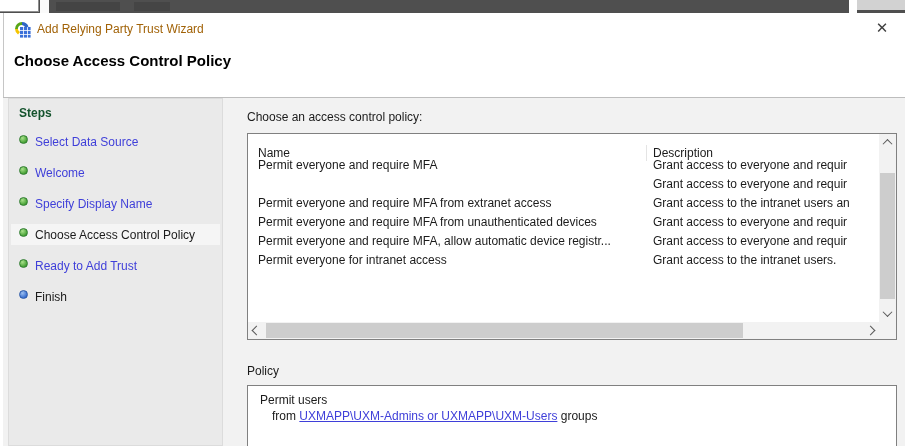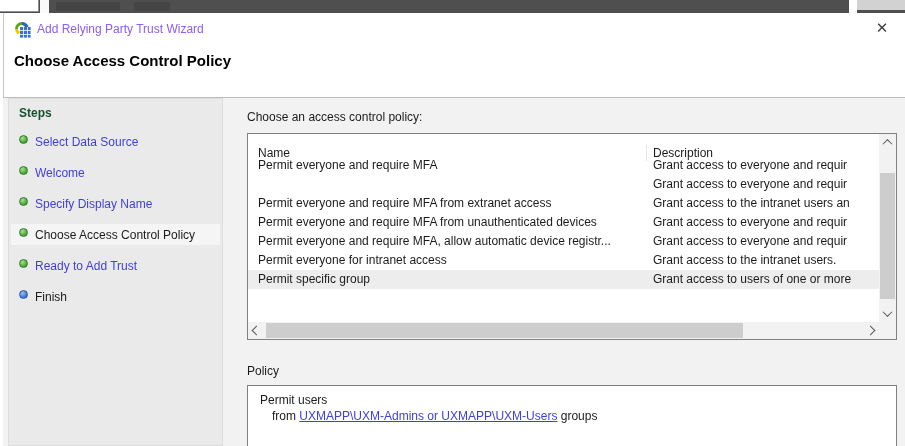--- a/index.html
+++ b/index.html
@@ -14,21 +14,21 @@
   .bg-block1{position:absolute;left:56px;top:2px;width:64px;height:9px;background:#444444;}
   .bg-block2{position:absolute;left:134px;top:2px;width:36px;height:9px;background:#454545;}
   .bg-box{position:absolute;left:0;top:0;width:38px;height:11px;background:#ffffff;border-right:1px solid #8f8f8f;border-bottom:1px solid #8f8f8f;}
   .bg-gap{position:absolute;left:40px;top:0;width:9px;height:14px;background:#fafafa;}
   .bg-right-gap{position:absolute;left:849px;top:0;width:8px;height:13px;background:#ffffff;}
   .bg-right-block{position:absolute;left:857px;top:0;width:48px;height:10px;background:#d2d2d2;}
 
   
   .dialog{position:absolute;left:3px;top:13px;width:902px;height:433px;background:#ffffff;border-left:1px solid #c6c6c6;box-sizing:border-box;}
   .app-icon{position:absolute;left:13px;top:20px;width:18px;height:18px;}
-  .win-title{position:absolute;left:37px;top:22px;font-size:12px;color:#8b5cf6;}
+  .win-title{position:absolute;left:37px;top:22px;font-size:12px;color:#a16207;}
   .close-btn{position:absolute;left:870px;top:16px;width:24px;height:24px;display:flex;align-items:center;justify-content:center;font-size:15px;color:#404040;cursor:default;}
   .heading{position:absolute;left:14px;top:52px;font-size:15px;font-weight:bold;color:#000;}
   .divider{position:absolute;left:3px;top:97px;width:902px;height:1px;background:#bdbdbd;}
   .content-bg{position:absolute;left:3px;top:98px;width:902px;height:348px;background:#f2f2f2;}
 
   
   .sidebar{position:absolute;left:8px;top:98px;width:215px;height:348px;background:#eaeaea;border:1px solid #dcdcdc;box-sizing:border-box;}
   .steps-header{position:absolute;left:10px;top:7px;font-size:12px;font-weight:bold;color:#14532d;}
   .steps-list{position:absolute;left:0;top:32px;right:0;}
   .step{position:relative;margin:0 2px 10px 2px;padding:2px 4px 2px 24px;min-height:15px;line-height:15px;}
@@ -150,24 +150,20 @@
         <div class="cell desc">Grant access to everyone and requir</div>
       </div>
       <div class="lrow">
         <div class="cell name">Permit everyone and require MFA, allow automatic device registr...</div>
         <div class="cell desc">Grant access to everyone and requir</div>
       </div>
       <div class="lrow">
         <div class="cell name">Permit everyone for intranet access</div>
         <div class="cell desc">Grant access to the intranet users.</div>
       </div>
-      <div class="lrow selected">
-        <div class="cell name">Permit specific group</div>
-        <div class="cell desc">Grant access to users of one or more</div>
-      </div>
     </div>
 
   <div class="vsb">
     <div class="sb-btn up">
         <span class="chev up"></span>
       </div>
     <div class="thumb"></div>
     <div class="sb-btn down">
         <span class="chev down"></span>
       </div>

